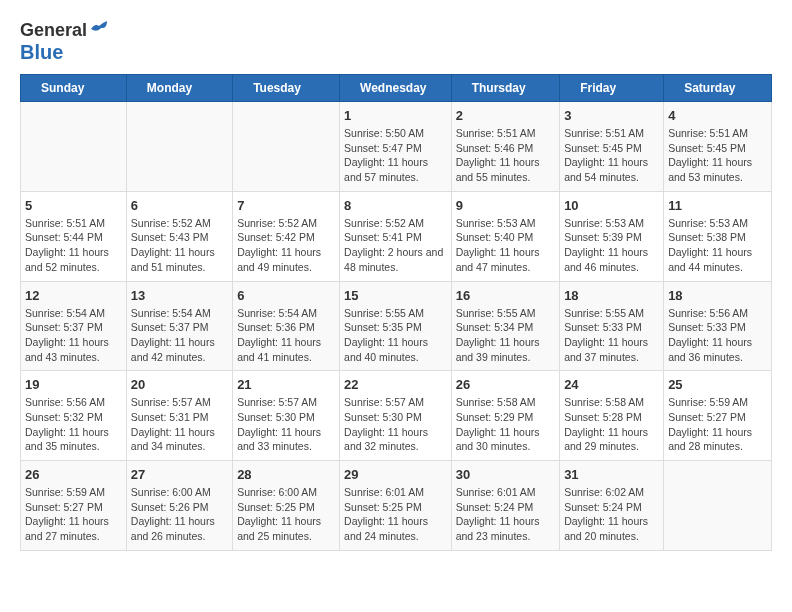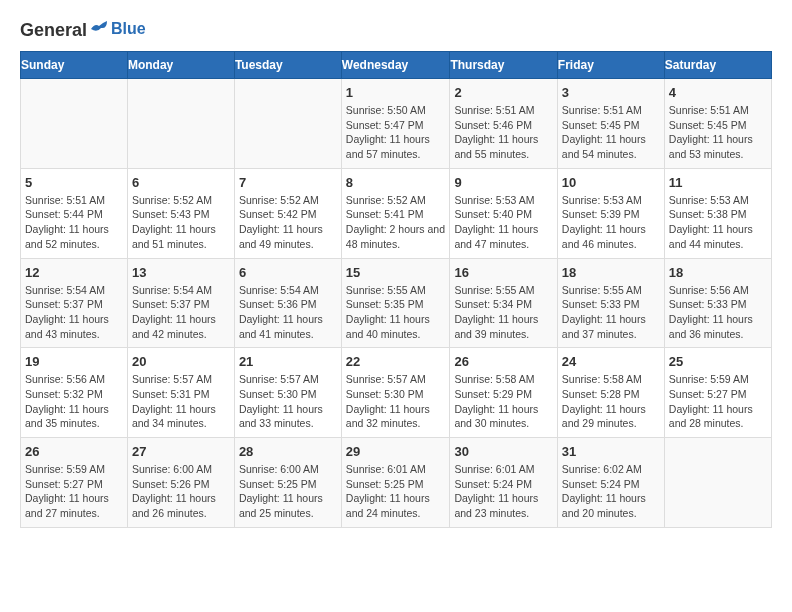--- a/index.html
+++ b/index.html
@@ -11,21 +11,21 @@
       padding: 20px;
     }
     .header-area {
       display: flex;
       justify-content: space-between;
       align-items: flex-start;
       margin-bottom: 10px;
     }
     .logo {
       display: flex;
-      flex-direction: row;
+      flex-direction: column;
       align-items: flex-start;
     }
     .logo-line1 {
       display: flex;
       align-items: center;
     }
     .title-area {
       text-align: right;
     }
     .calendar-title {
@@ -40,21 +40,21 @@
     table {
       width: 100%;
       border-collapse: collapse;
       font-size: 11px;
     }
     thead tr {
       background-color: #2a6db5;
       color: #fff;
     }
     thead th {
-      padding: 6px 0;
+      padding: 6px 20px;
       text-align: left;
       font-size: 12px;
       font-weight: bold;
       border: 1px solid #1a5a9a;
       margin-top: 19px;
     }
     tbody tr {
       border-bottom: 1px solid #ccc;
     }
     tbody td {
@@ -92,21 +92,21 @@
   <div class="logo">
     <div class="logo-line1">
       <span style="font-size:18px;font-weight:bold;color:#333;">General</span>
       <span style="display:inline-block;margin-left:2px;">
         <svg width="22" height="16" viewBox="0 0 22 16">
           <path d="M2,8 Q6,2 10,5 Q13,2 18,0 Q18,8 12,7 Q8,12 2,8Z" fill="#2a6db5"></path>
         </svg>
       </span>
     </div>
     <div>
-      <span style="font-size:16px;font-weight:bold;color:#2a6db5;">Blue</span>
+      <span style="font-size:20px;font-weight:bold;color:#2a6db5;">Blue</span>
     </div>
   </div>
   <div class="title-area">
   </div>
 </div>
 
 <table>
   <thead>
     <tr>
       <th>Sunday</th>

